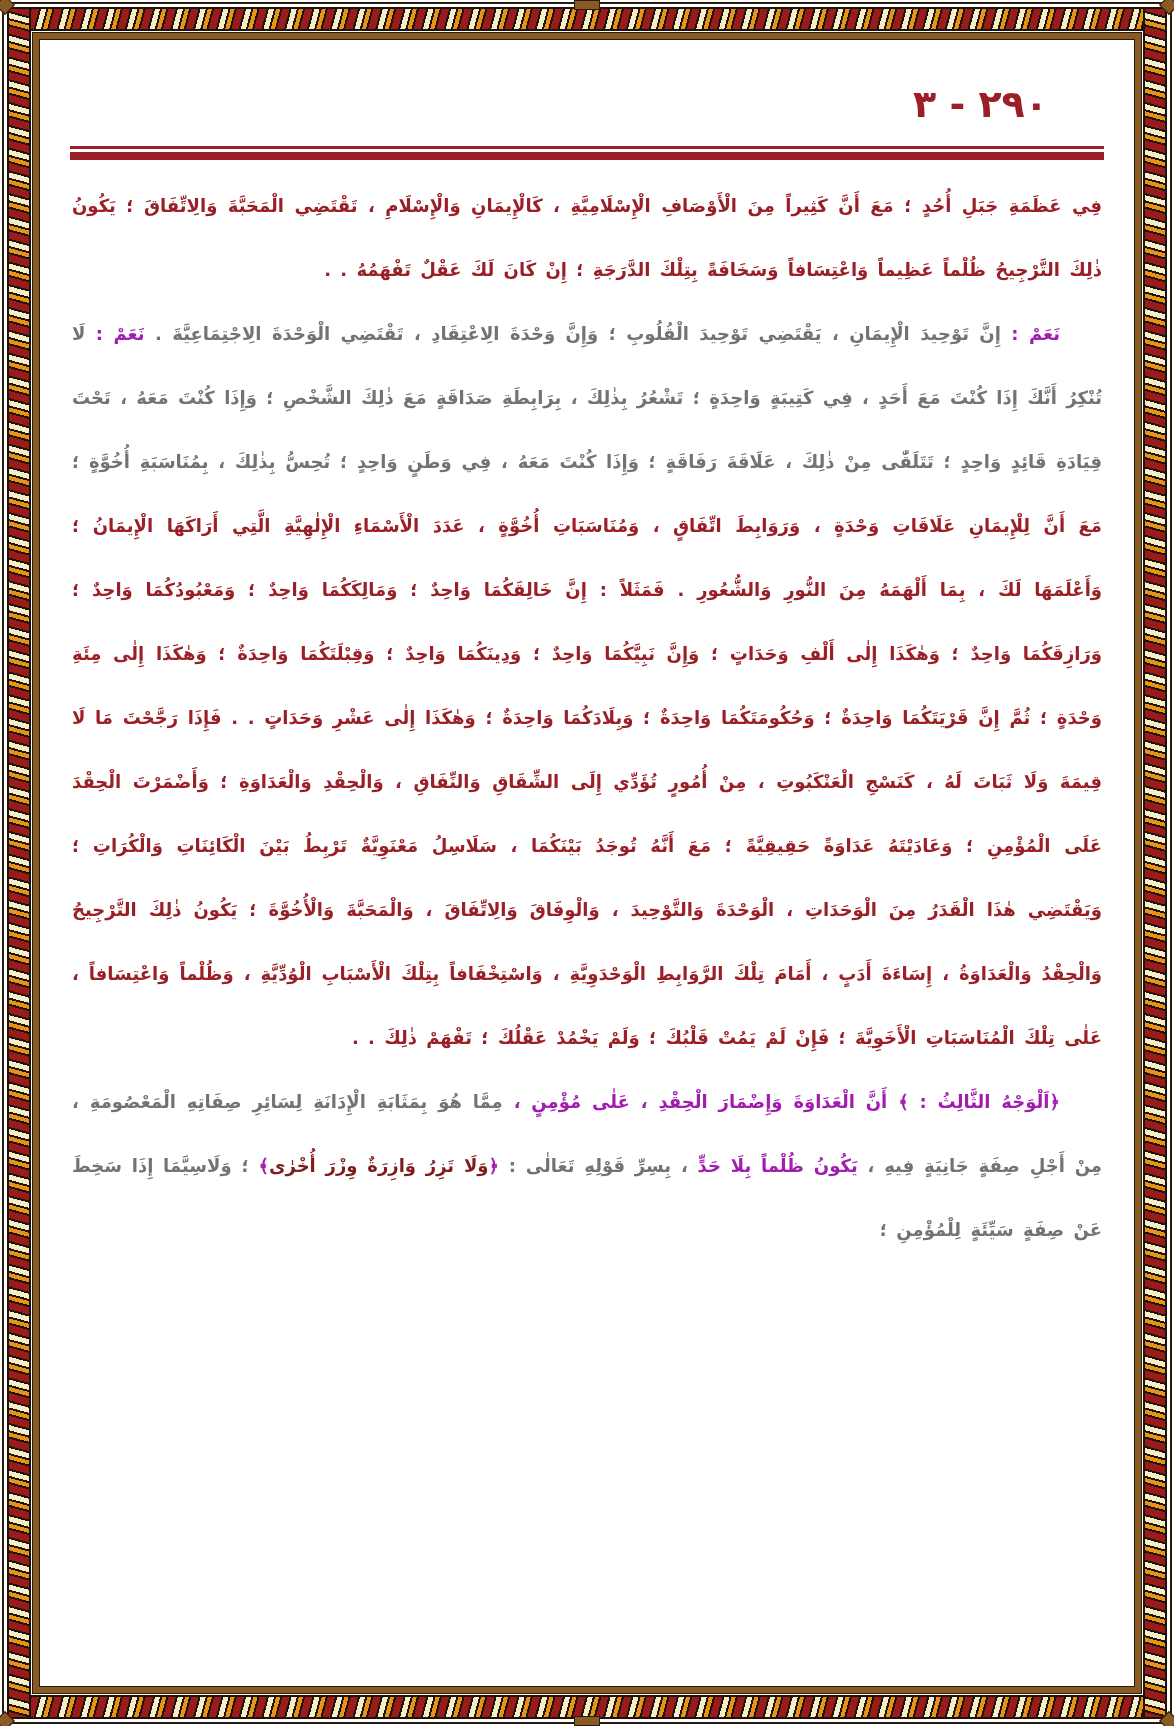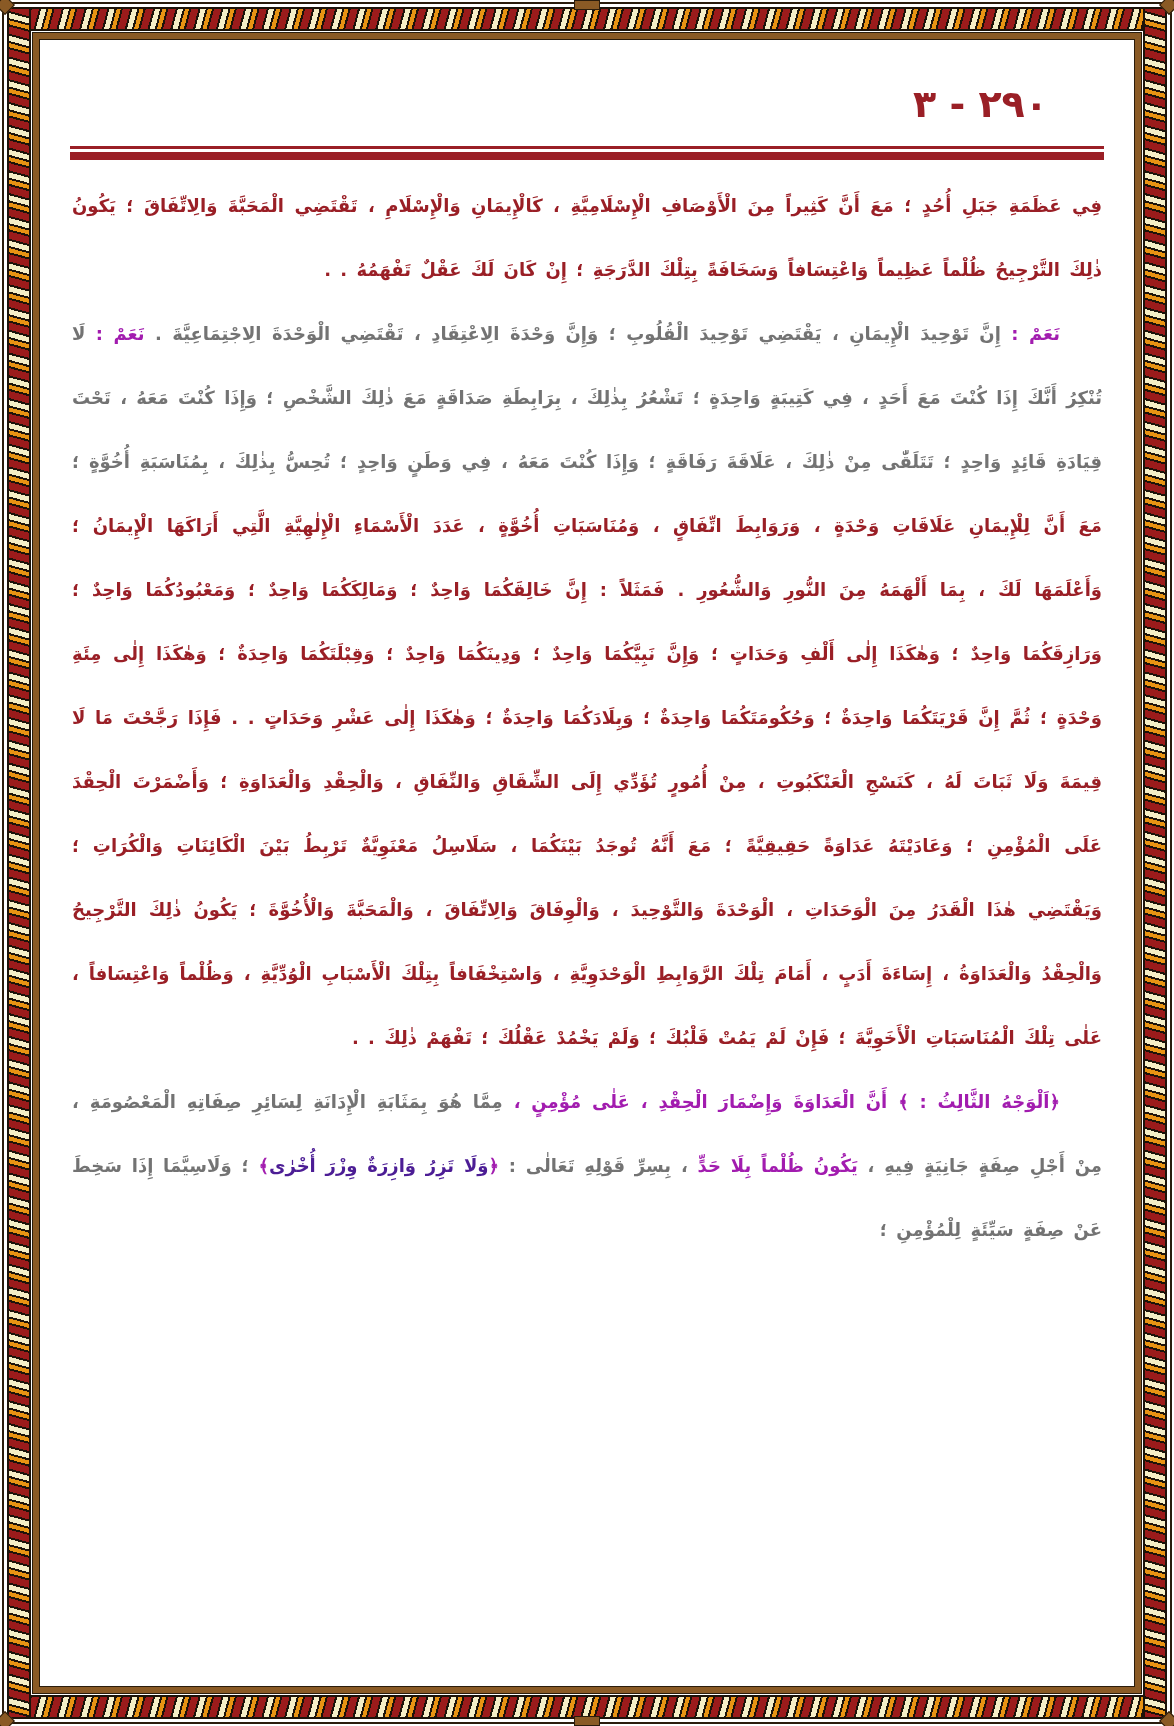--- a/index.html
+++ b/index.html
@@ -48,21 +48,21 @@
   .double-rule { height:14px; margin:12px 4px 0 4px;
       background: linear-gradient(#9a1f26 0 3px, transparent 3px 6px, #9a1f26 6px 14px); }
 
   .body-text { margin-top:14px; padding:0 6px; }
   .para { font-size:18px; font-weight:bold; line-height:64px;
       text-align:justify; text-justify:inter-word; word-spacing:3px; color:#30282a; }
   .para.indent { text-indent:42px; }
   .seg-maroon { color:#9a1f26; }
   .seg-red    { color:#a21caf;margin-top:44px; }
   .seg-dark   { color:#737373; }
-  .seg-blue   { color:#4c1d95; }
+  .seg-blue   { color:#7f1d1d; }
 </style>
 </head>
 <body>
 
 <div class="frame-outline"></div>
 <div class="band band-top"></div>
 <div class="band band-bottom"></div>
 <div class="band band-left"></div>
 <div class="band band-right"></div>
 <div class="frame-inner"></div>

